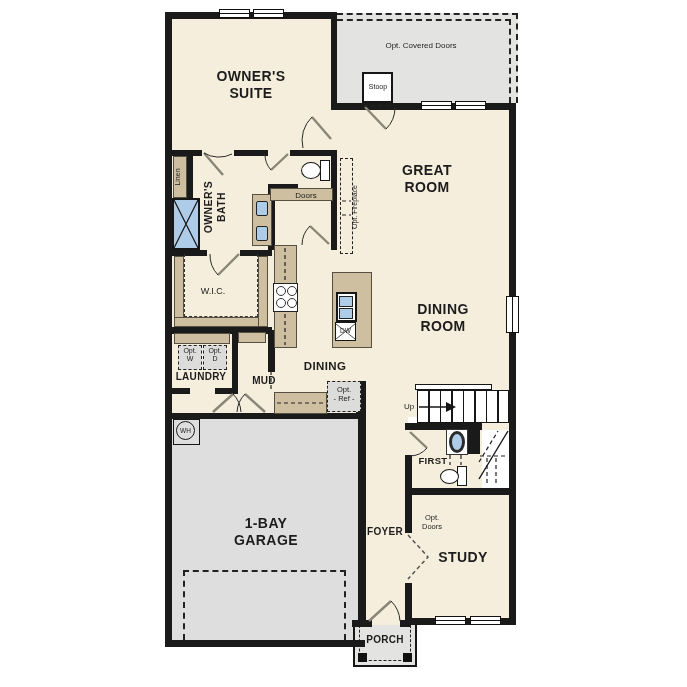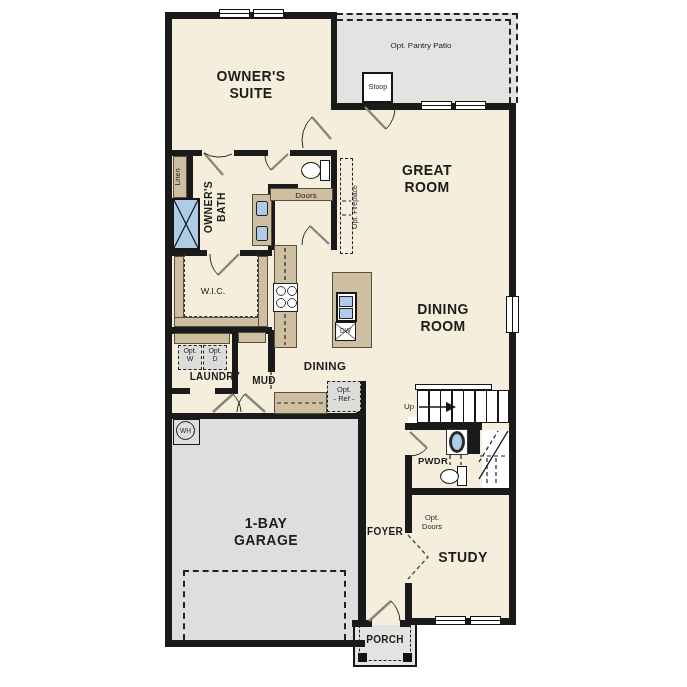--- a/index.html
+++ b/index.html
@@ -176,30 +176,30 @@
   <div class="lbl rm" style="left:181px;top:68px;width:140px;">OWNER'S
 SUITE</div>
   <div class="lbl rm" style="left:367px;top:162px;width:120px;">GREAT
 ROOM</div>
   <div class="lbl rm" style="left:383px;top:301px;width:120px;">DINING
 ROOM</div>
   <div class="lbl rm" style="left:265px;top:360px;width:120px;font-size:11.5px;">DINING</div>
   <div class="lbl rm rot" style="left:182px;top:187px;width:80px;height:40px;font-size:10.5px;">OWNER'S
 BATH</div>
   <div class="lbl" style="left:183px;top:286px;width:60px;font-size:9px;">W.I.C.</div>
-  <div class="lbl rm-s" style="left:180px;top:371px;width:70px;text-align:center;">LAUNDRY</div>
+  <div class="lbl rm-s" style="left:166px;top:371px;width:70px;text-align:center;">LAUNDRY</div>
   <div class="lbl rm-s" style="left:244px;top:375px;width:40px;">MUD</div>
   <div class="lbl rm" style="left:196px;top:515px;width:140px;">1-BAY
 GARAGE</div>
   <div class="lbl rm-s" style="left:350px;top:526px;width:70px;">FOYER</div>
-  <div class="lbl rm-s" style="left:408px;top:455px;width:50px;font-size:9.5px;">PWDR</div>
+  <div class="lbl rm-s" style="left:408px;top:455px;width:50px;font-size:9.5px;">FIRST</div>
   <div class="lbl rm" style="left:403px;top:549px;width:120px;">STUDY</div>
   <div class="lbl rm-s" style="left:350px;top:634px;width:70px;">PORCH</div>
 
-  <div class="lbl an" style="left:351px;top:41px;width:140px;">Opt. Pantry Patio</div>
+  <div class="lbl an" style="left:351px;top:41px;width:140px;">Opt. Covered Doors</div>
   <div class="lbl an" style="left:276px;top:191px;width:60px;">Doors</div>
   <div class="lbl an-s rot" style="left:155px;top:171px;width:50px;height:12px;">Linen</div>
   <div class="lbl an-s rot" style="left:318px;top:200px;width:80px;height:14px;">Opt. Fireplace</div>
   <div class="lbl an-s" style="left:178px;top:347px;width:24px;">Opt.
 W</div>
   <div class="lbl an-s" style="left:203px;top:347px;width:24px;">Opt.
 D</div>
   <div class="lbl an-s" style="left:327px;top:385px;width:34px;font-size:7.5px;">Opt.
 - Ref -</div>
   <div class="lbl an-s" style="left:412px;top:513px;width:40px;font-size:7.5px;">Opt.

